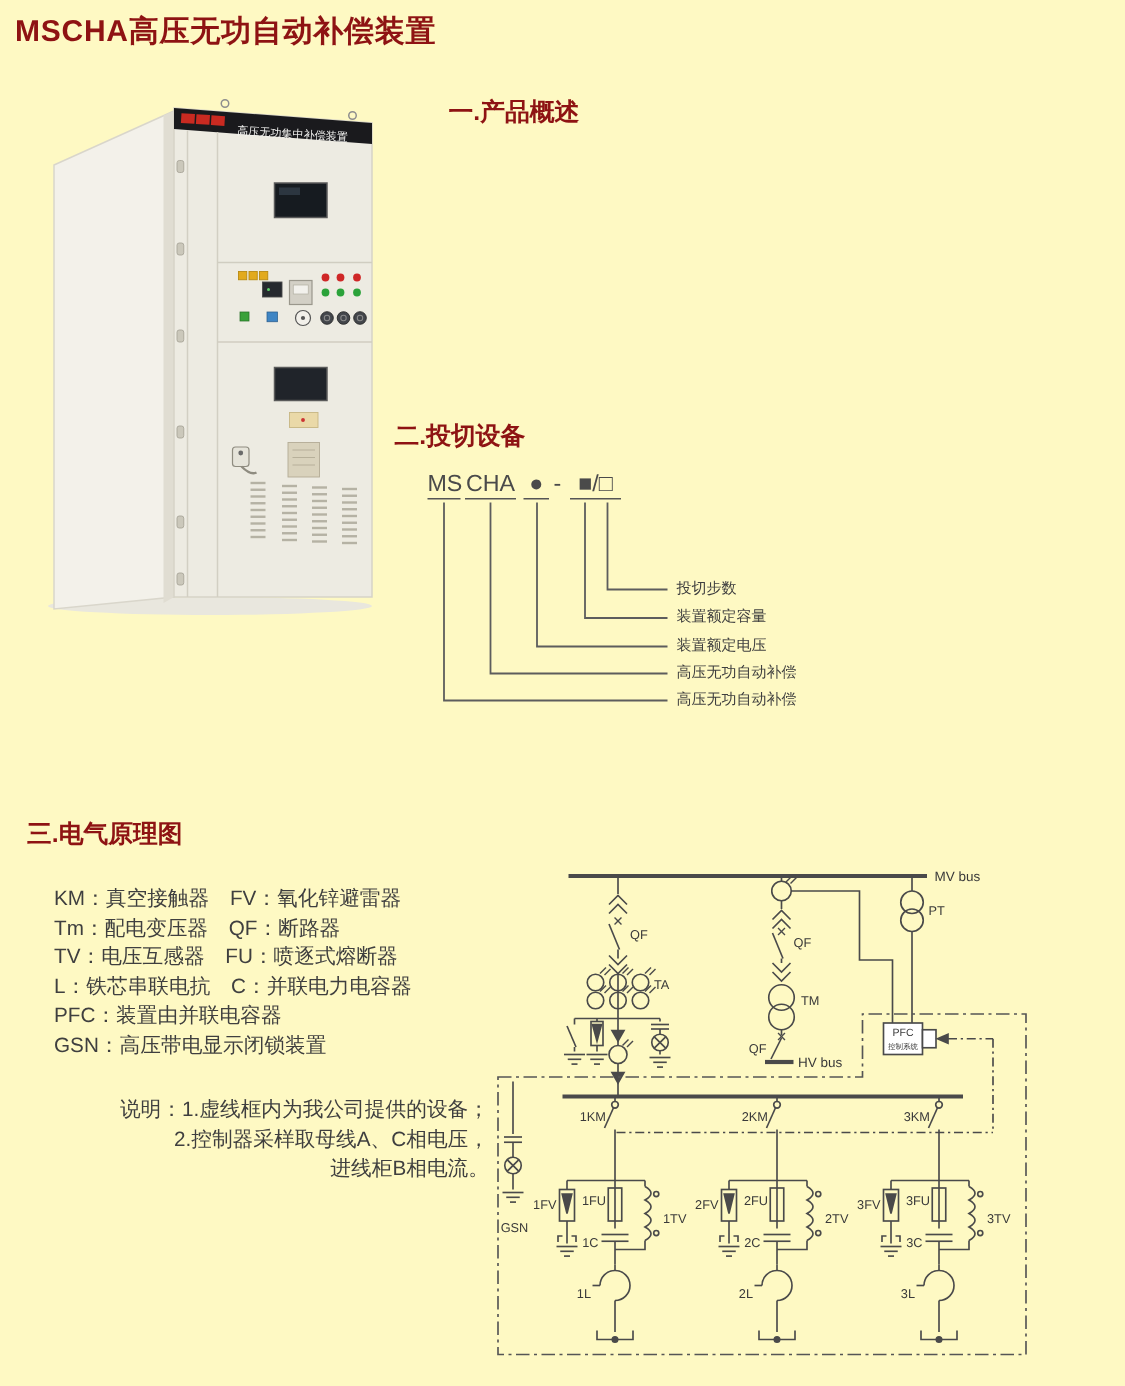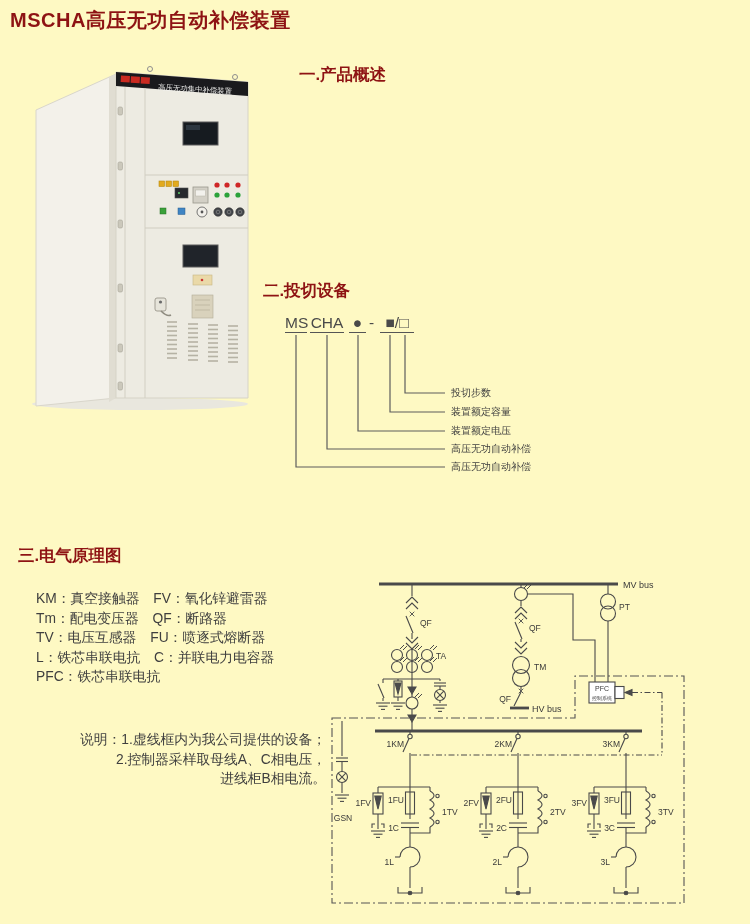--- a/index.html
+++ b/index.html
@@ -188,21 +188,22 @@
     </div>
   </div>
 
   <h2 class="sec abs" style="left:18px;top:545px;">三.电气原理图</h2>
 
   <div class="abs" style="left:36px;top:589px;width:280px;">
     <div class="legend-line">KM：真空接触器　FV：氧化锌避雷器</div>
     <div class="legend-line">Tm：配电变压器　QF：断路器</div>
     <div class="legend-line">TV：电压互感器　FU：喷逐式熔断器</div>
     <div class="legend-line">L：铁芯串联电抗　C：并联电力电容器</div>
-    <div class="legend-line">PFC：铁芯串联电抗</div>
+    <div class="legend-line">PFC：装置由并联电容器</div>
+    <div class="legend-line">GSN：高压带电显示闭锁装置</div>
   </div>
 
   <div class="abs" style="left:36px;top:730px;width:290px;">
     <div class="note-line">说明：1.虚线框内为我公司提供的设备；</div>
     <div class="note-line note-ind2">2.控制器采样取母线A、C相电压，</div>
     <div class="note-line note-ind3">进线柜B相电流。</div>
   </div>
 
   <svg class="abs" style="left:310px;top:575px;" width="440" height="349" viewBox="0 0 440 349">
     <defs>

